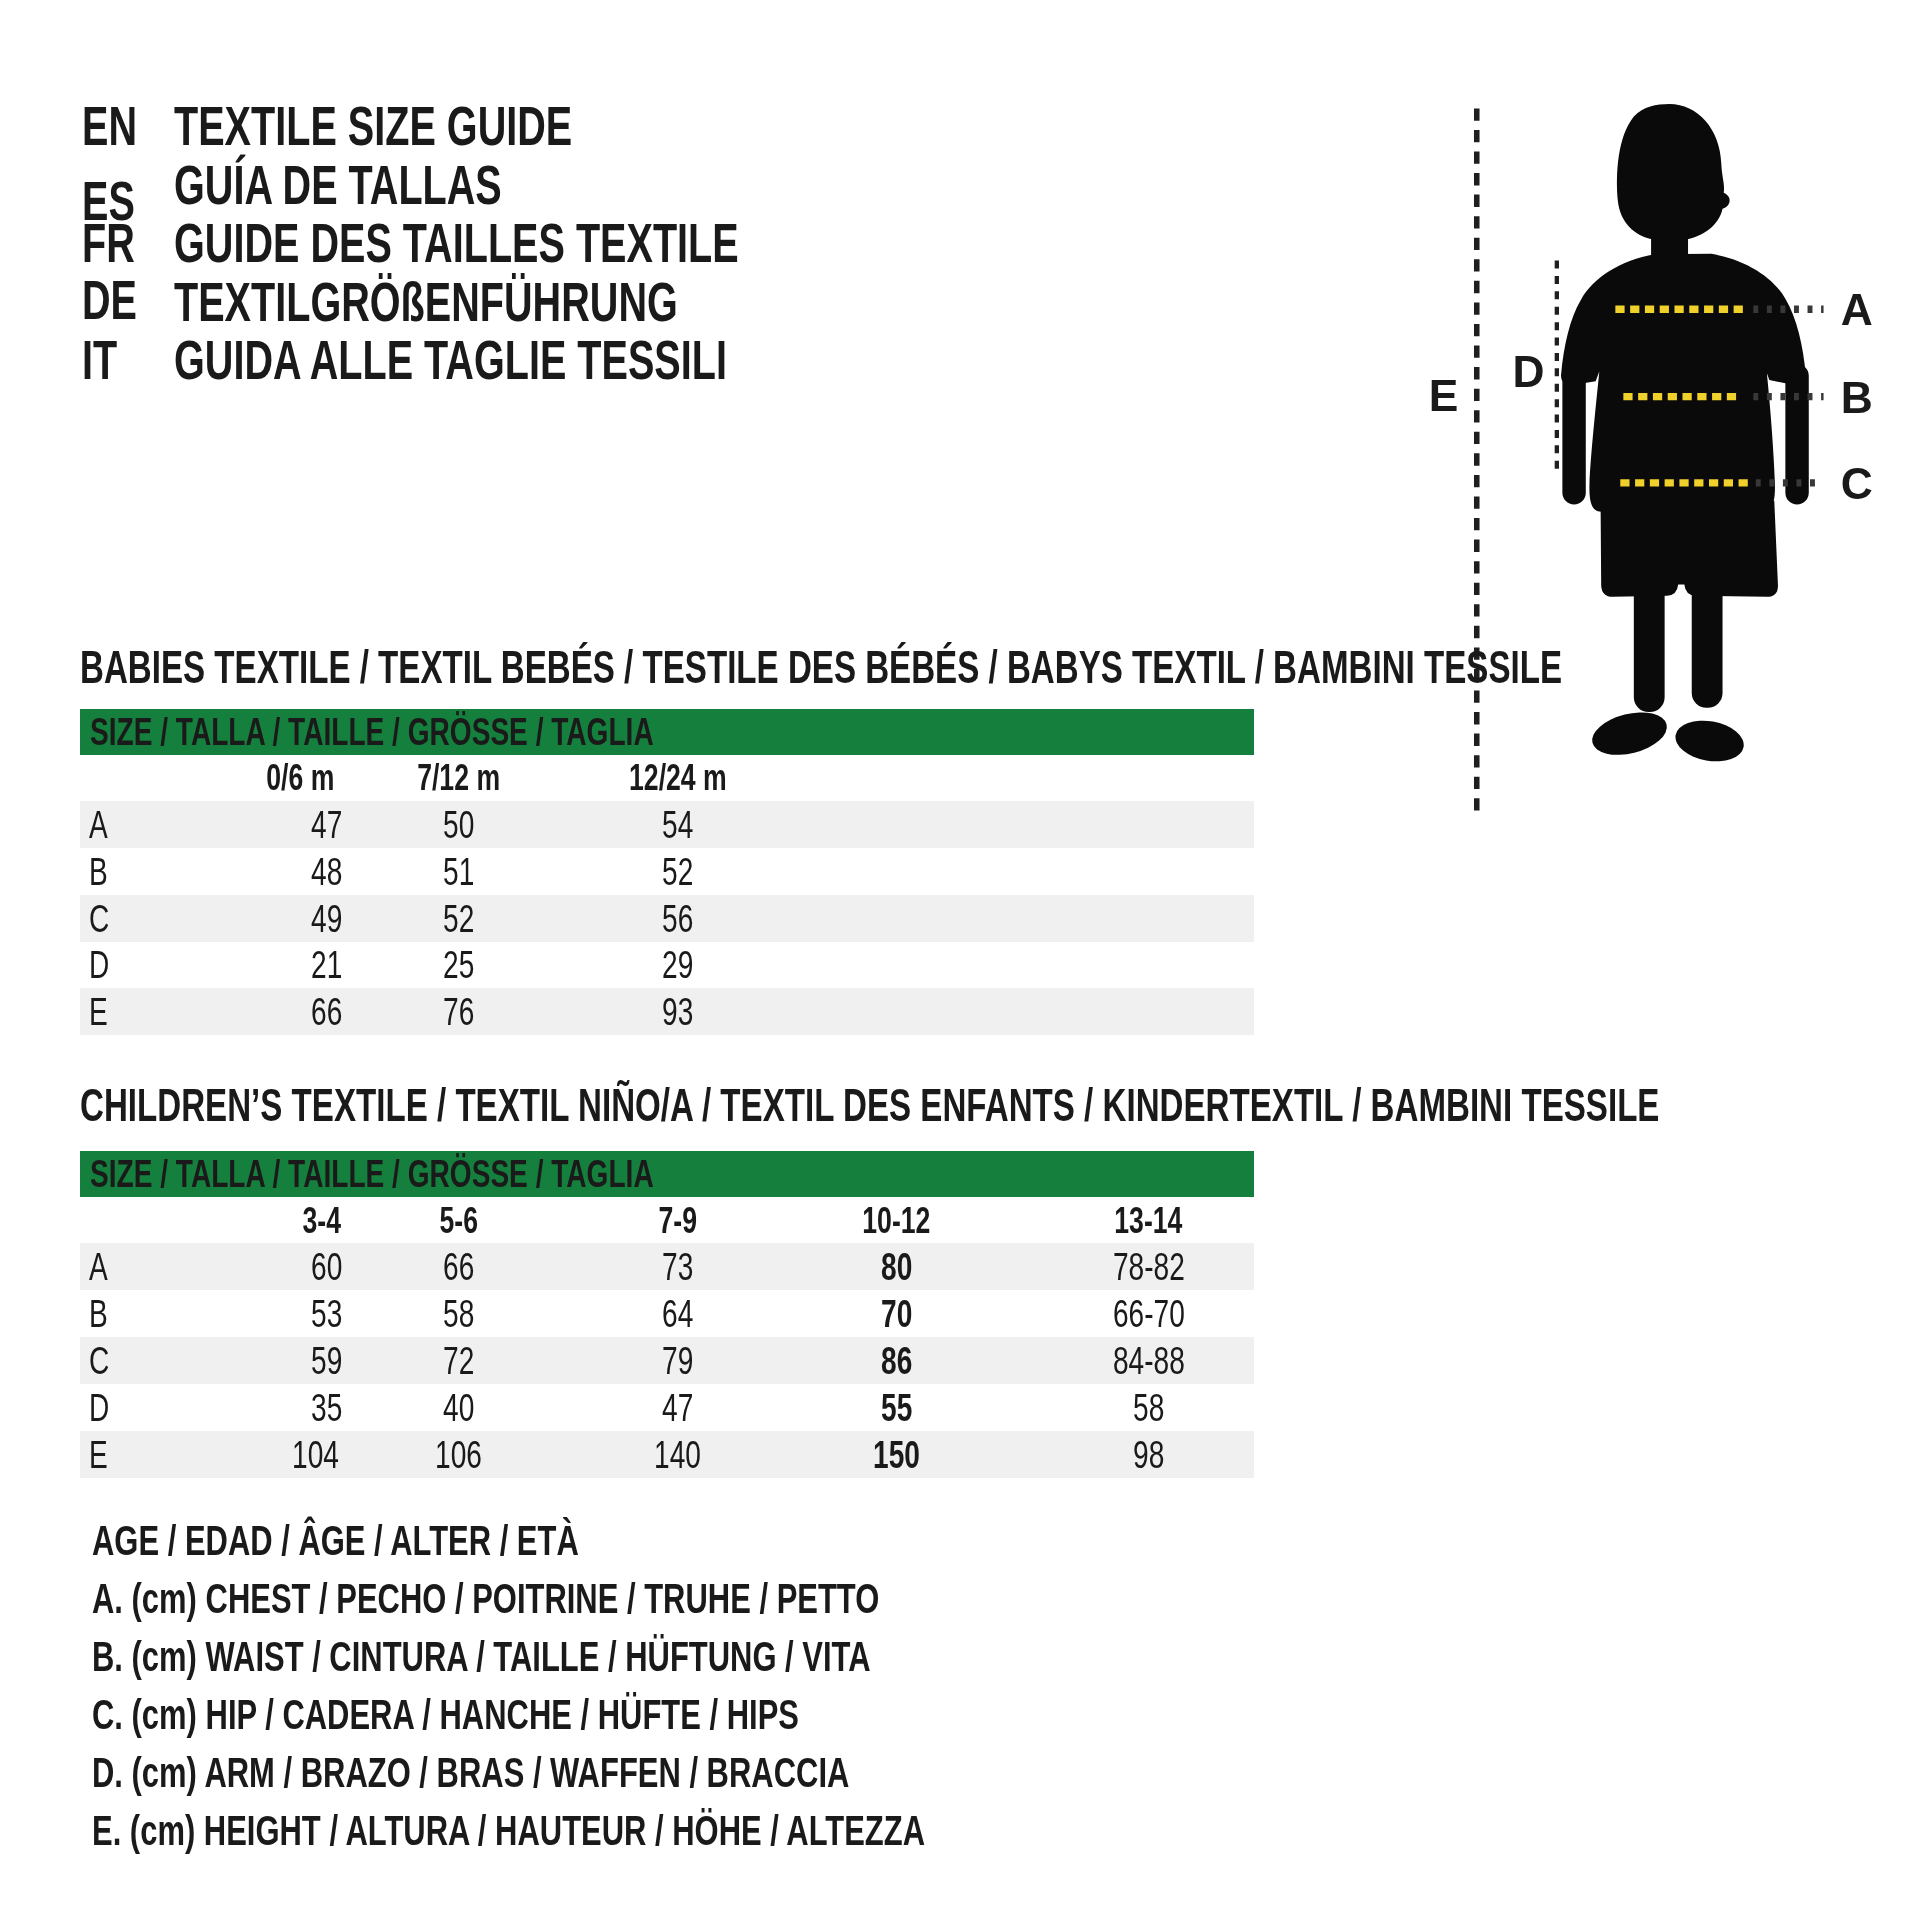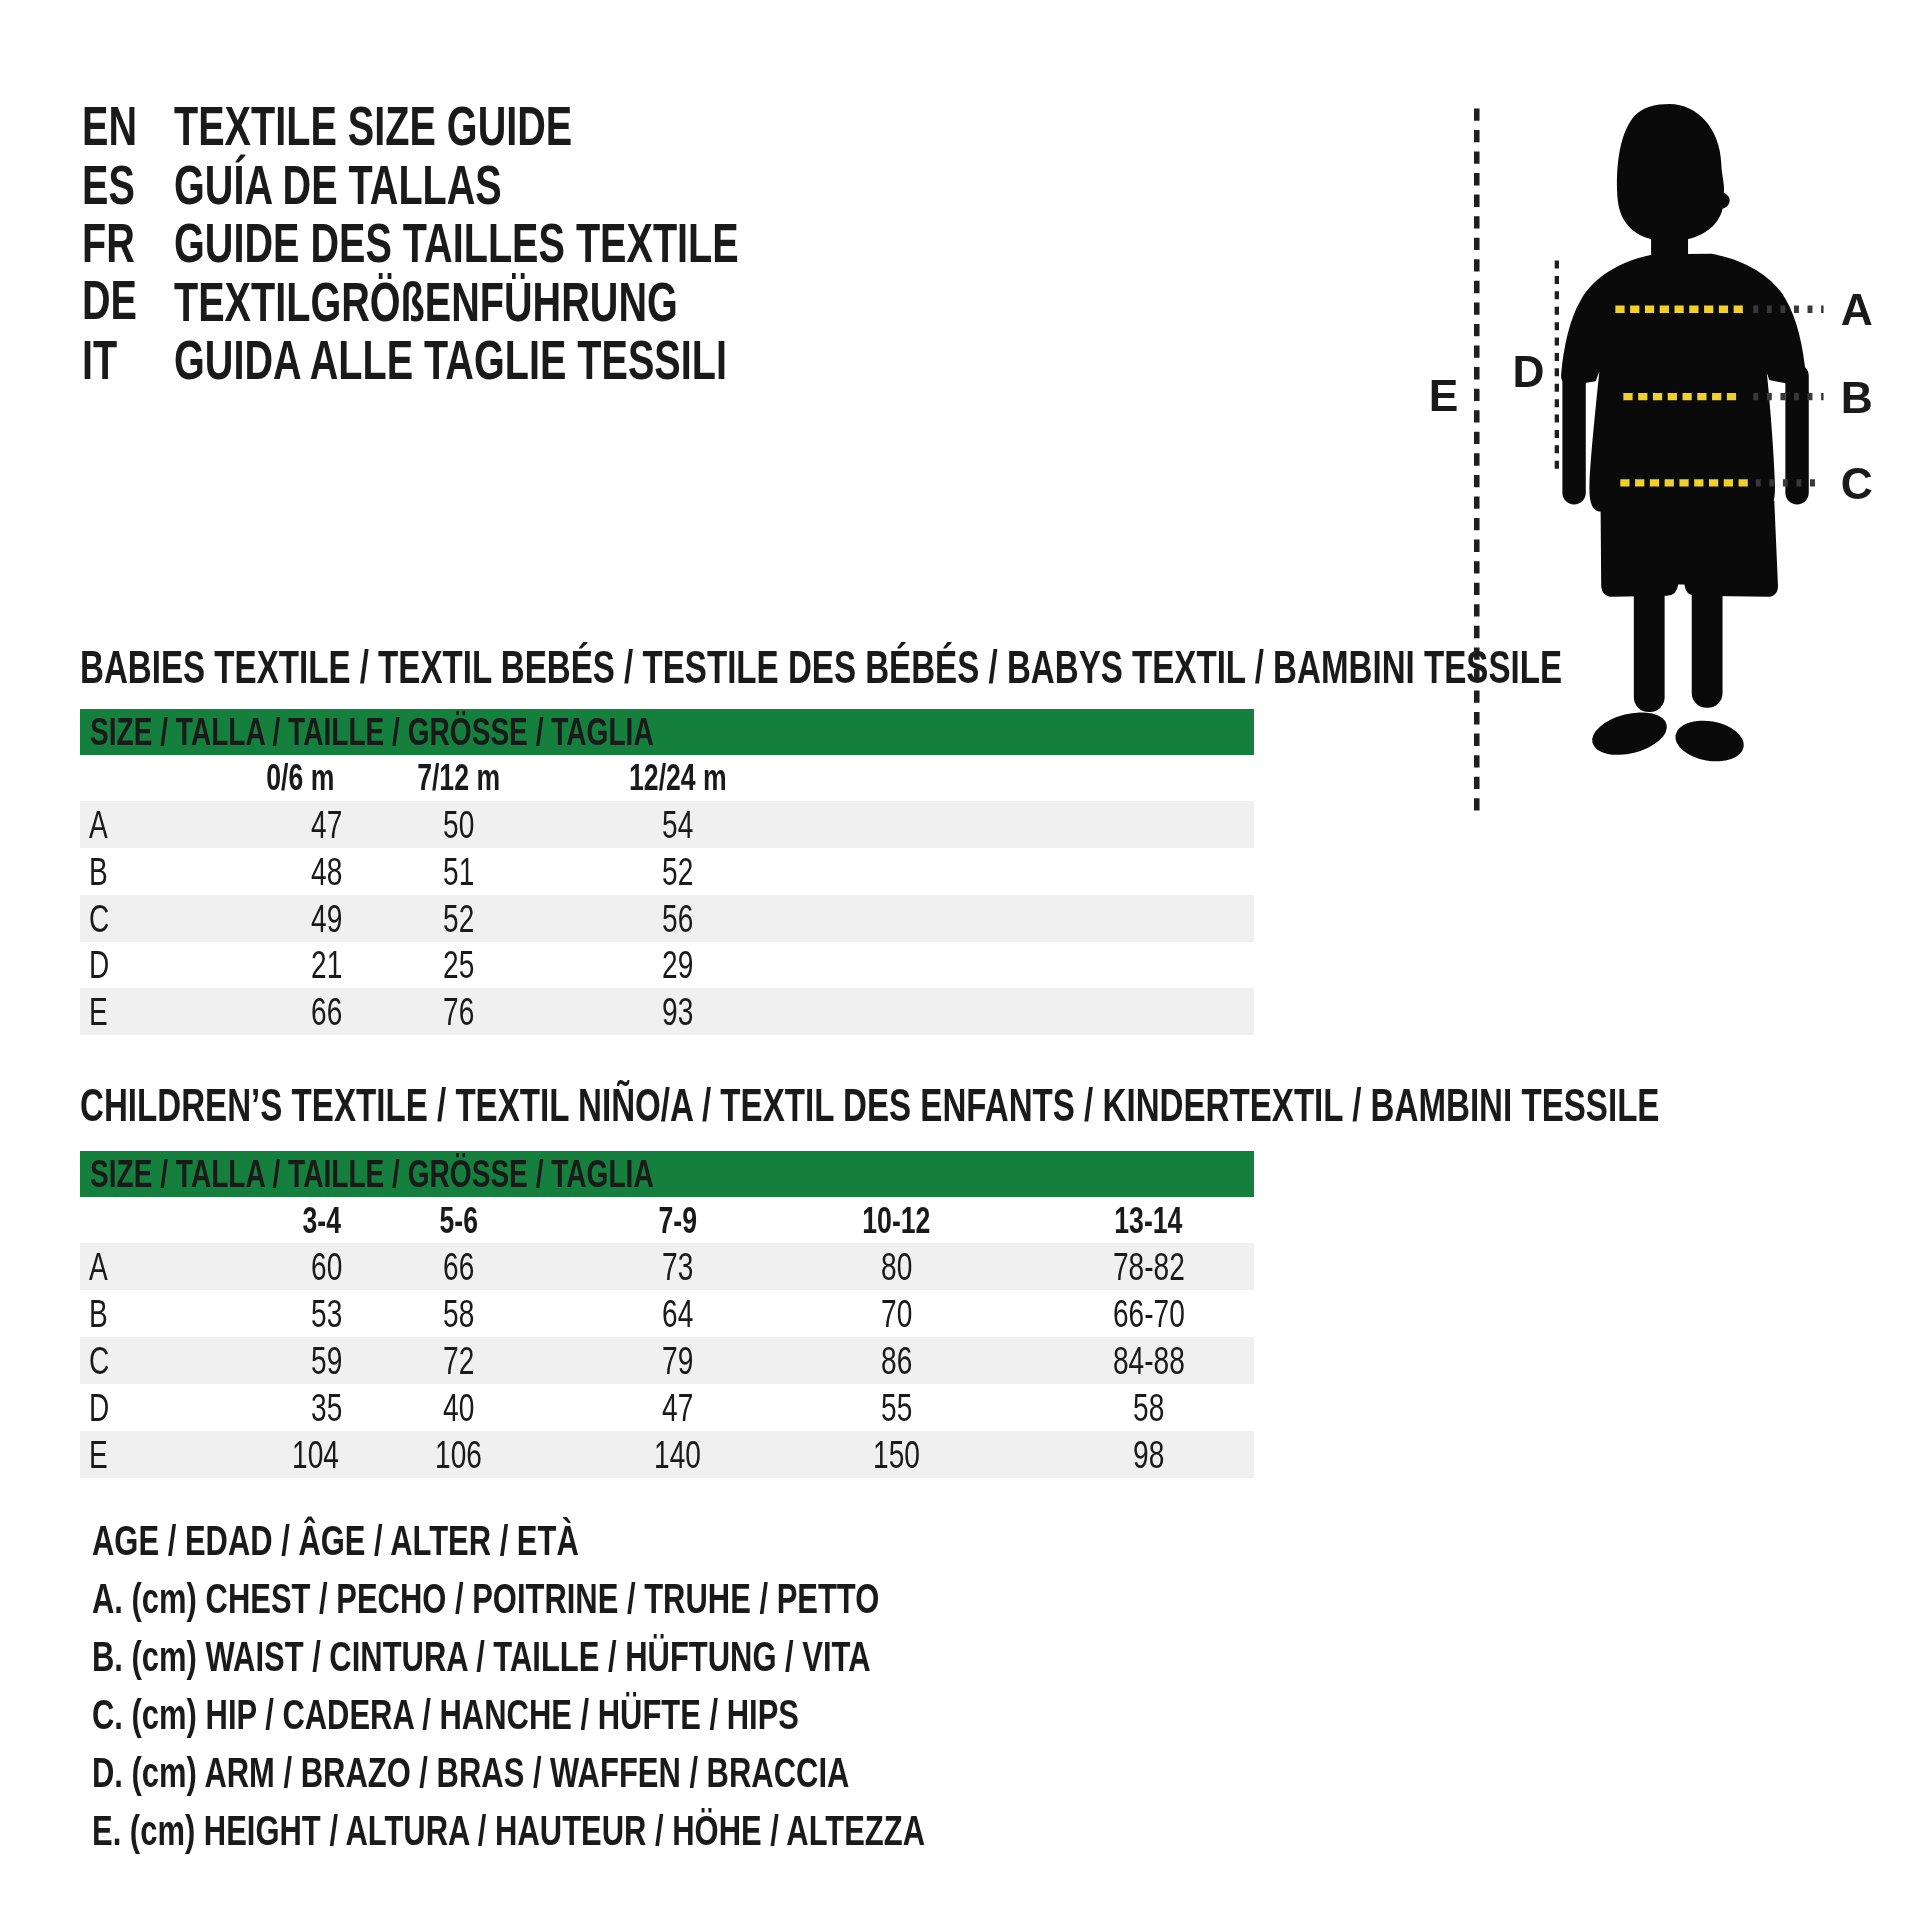--- a/index.html
+++ b/index.html
@@ -18,35 +18,35 @@
 
   .table-bar {
     position:absolute; left:80px; width:1174px; height:46px; background:#15803d;
     font-size:39px; font-weight:700; line-height:46px; padding-left:10px; box-sizing:border-box;
   }
   .trow { position:absolute; left:80px; width:1174px; height:47px; }
   .trow.stripe { background:#f0f0f0; }
   .rlabel { position:absolute; left:8.6px; top:0; width:111px; font-size:39px; font-weight:400; line-height:47px; }
   .tcell  { position:absolute; top:0; width:219px; text-align:center; font-size:39px; font-weight:400; line-height:47px; }
   .thead .tcell { font-weight:700; font-size:37px; }
-  .c0 { left:49px;text-align:right; } .c1 { left:269px; } .c2 { left:488px;text-align:center; } .c3 { left:707px; } .c4 { left:959px; }
+  .c0 { left:49px;text-align:right; } .c1 { left:269px; } .c2 { left:488px;text-align:center; } .c3 { left:707px;font-weight:bold; } .c4 { left:959px; }
 
   .legend-row { position:absolute; left:92px; font-size:43px; font-weight:700; line-height:58px; }
 
   .figure-svg { position:absolute; left:1417px; top:99px; }
 </style>
 </head>
 <body>
 
 <div>
 
   <div>
     <div class="lang-code" style="top:97px"><span class="cx">EN</span></div>
     <div class="lang-title" style="top:97px"><span class="cx">TEXTILE SIZE GUIDE</span></div>
-    <div class="lang-code" style="top:156px"><span class="cx">ES</span></div>
+    <div class="lang-code" style="top:172px"><span class="cx">ES</span></div>
     <div class="lang-title" style="top:156px"><span class="cx">GUÍA DE TALLAS</span></div>
     <div class="lang-code" style="top:214px"><span class="cx">FR</span></div>
     <div class="lang-title" style="top:214px"><span class="cx">GUIDE DES TAILLES TEXTILE</span></div>
     <div class="lang-code" style="top:271px"><span class="cx">DE</span></div>
     <div class="lang-title" style="top:273px"><span class="cx">TEXTILGRÖßENFÜHRUNG</span></div>
     <div class="lang-code" style="top:331px"><span class="cx">IT</span></div>
     <div class="lang-title" style="top:331px"><span class="cx">GUIDA ALLE TAGLIE TESSILI</span></div>
   </div>
 
   <svg class="figure-svg" width="462" height="721" viewBox="0 0 750 1170">

